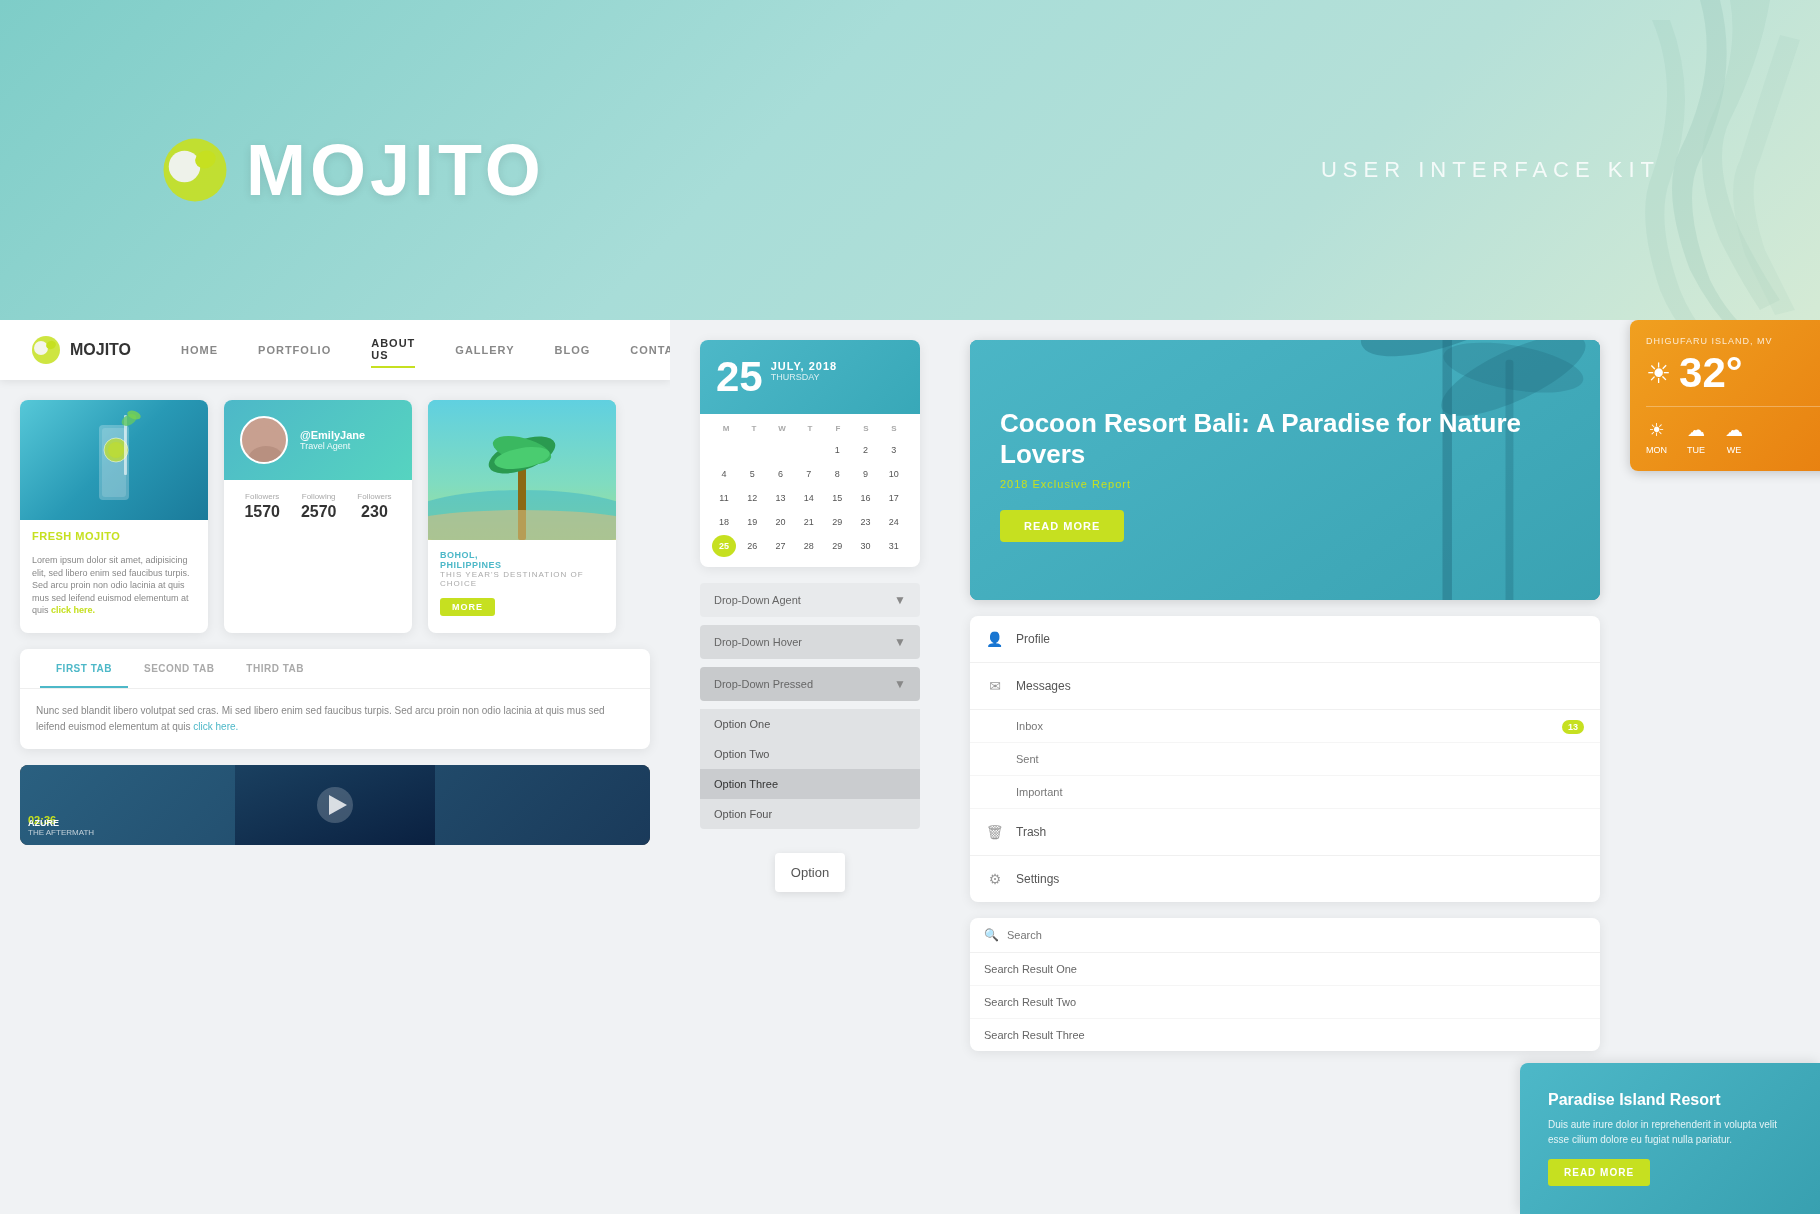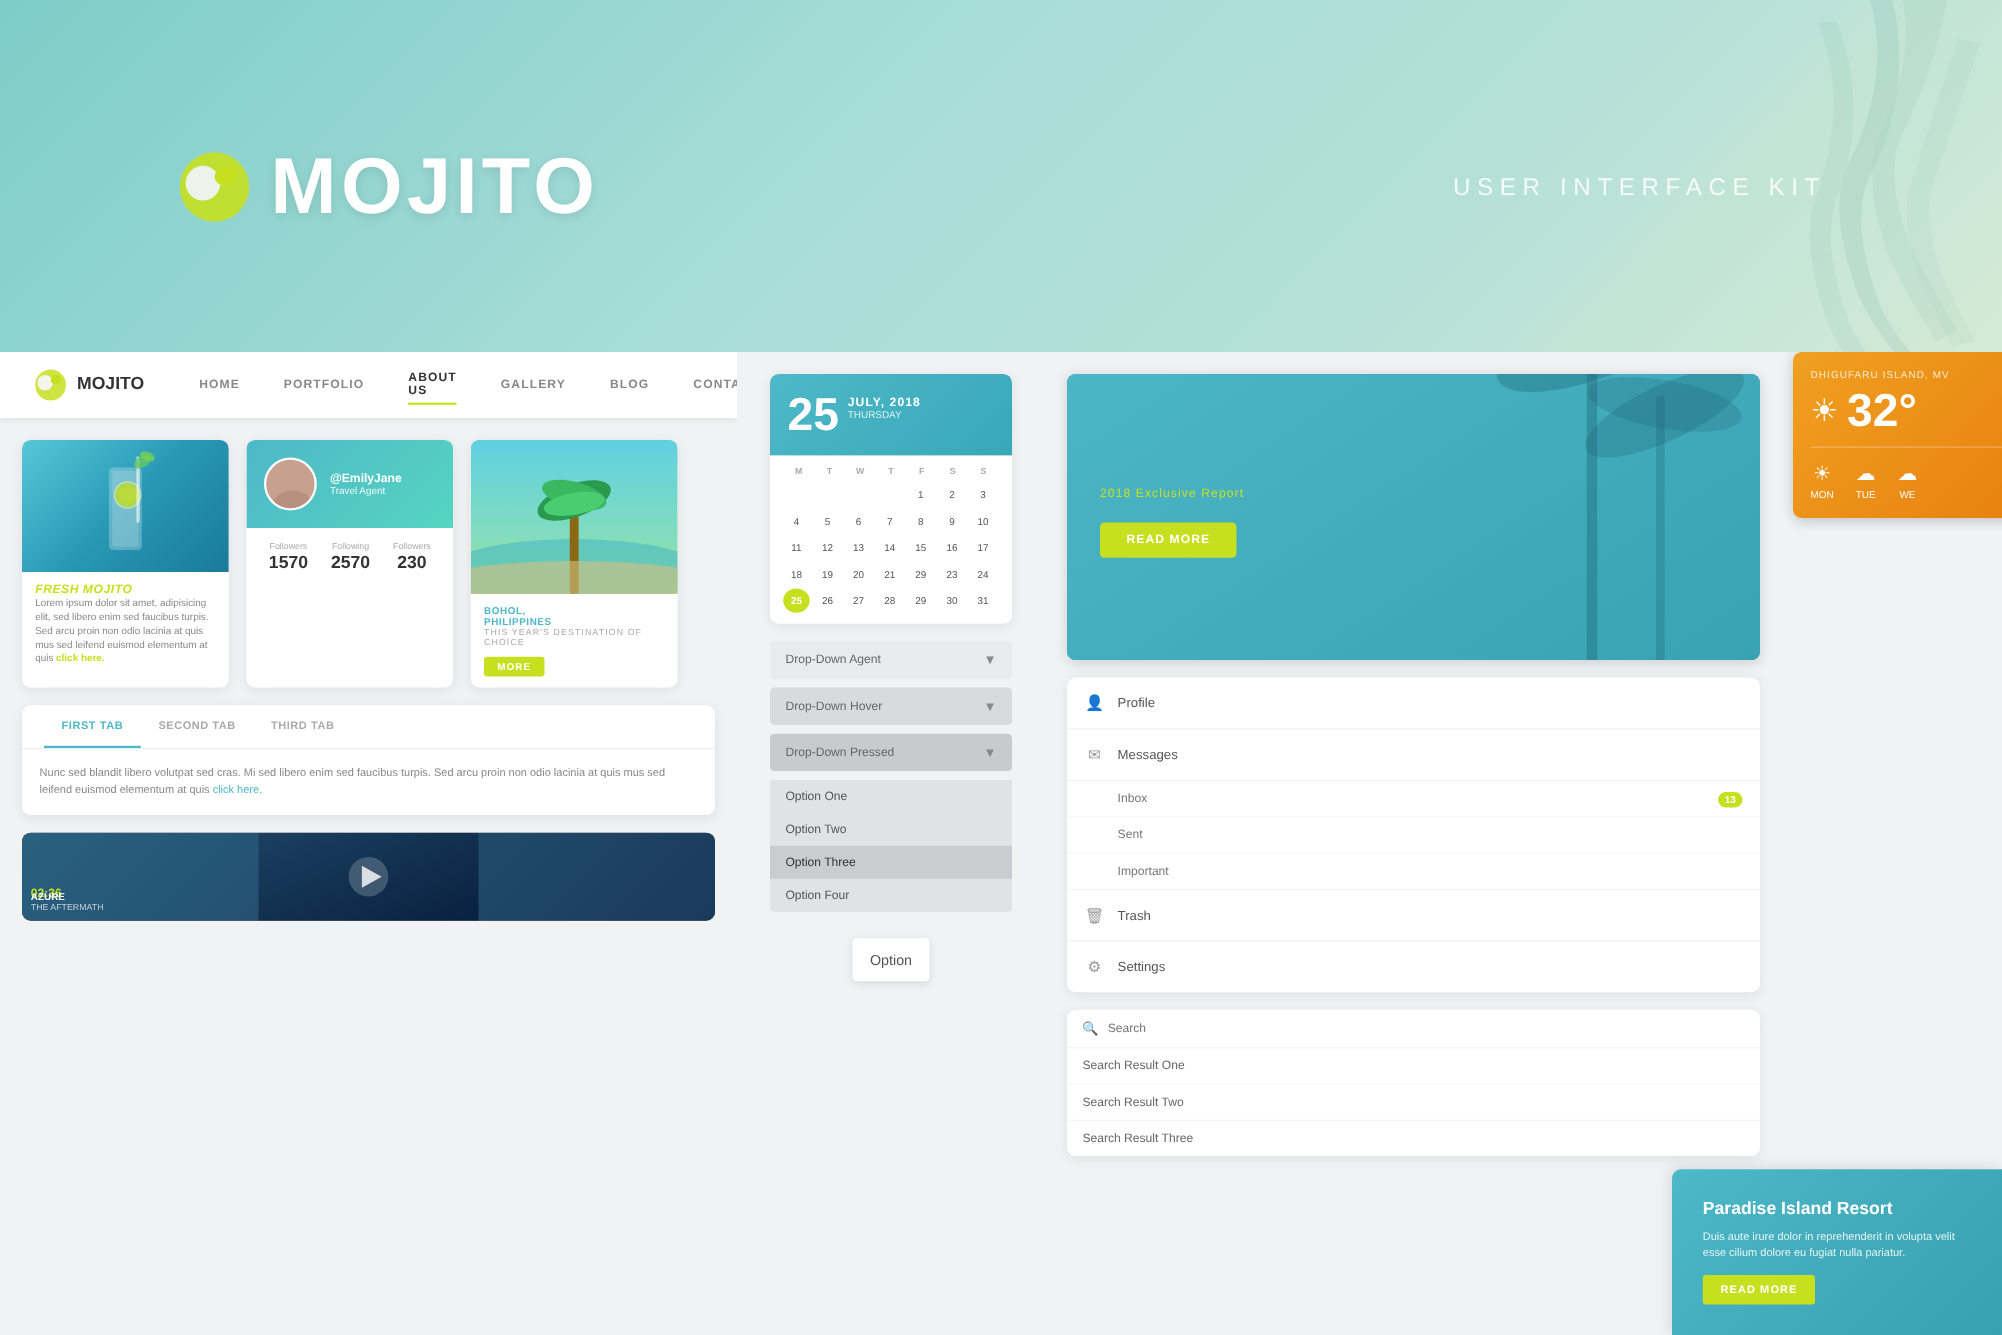--- a/index.html
+++ b/index.html
@@ -132,23 +132,22 @@
     }
 
     .article-card-body {
       padding: 10px 12px;
     }
 
     .article-card-title {
       font-size: 11px;
       font-weight: 700;
       color: #c6e020;
-      margin-bottom: 0;
+      margin-bottom: 12px;
       letter-spacing: 0.5px;
-      font-style: italic;
     }
 
     .article-card-text {
       font-size: 9px;
       color: #888;
       line-height: 1.4;
       margin-bottom: 6px;
     }
 
     .article-card-link {
@@ -988,20 +987,21 @@
         <rect width="400" height="260" fill="url(#blogGrad)"></rect>
 
         <rect x="300" y="20" width="6" height="200" fill="rgba(30,100,120,0.4)" rx="2"></rect>
         <ellipse cx="305" cy="30" rx="60" ry="20" fill="rgba(30,100,120,0.35)" transform="rotate(-20 305 30)"></ellipse>
         <ellipse cx="305" cy="25" rx="55" ry="16" fill="rgba(30,100,120,0.3)" transform="rotate(15 305 25)"></ellipse>
         <rect x="340" y="60" width="5" height="180" fill="rgba(30,100,120,0.3)" rx="2"></rect>
         <ellipse cx="345" cy="70" rx="50" ry="16" fill="rgba(30,100,120,0.28)" transform="rotate(-25 345 70)"></ellipse>
         <ellipse cx="345" cy="65" rx="45" ry="14" fill="rgba(30,100,120,0.25)" transform="rotate(10 345 65)"></ellipse>
       </svg>
       <div class="blog-card-content">
+        <div class="blog-card-title">Cocoon Resort Bali: A Paradise for Nature Lovers</div>
         <div class="blog-card-subtitle">2018 Exclusive Report</div>
         <button class="read-more-btn">READ MORE</button>
       </div>
     </div>
 
     <div class="sidebar-nav" style="margin: 16px 220px 0 20px;">
       <div class="sidebar-nav-item">
         <div class="sidebar-nav-icon">👤</div>
         <span class="sidebar-nav-label">Profile</span>
       </div>

